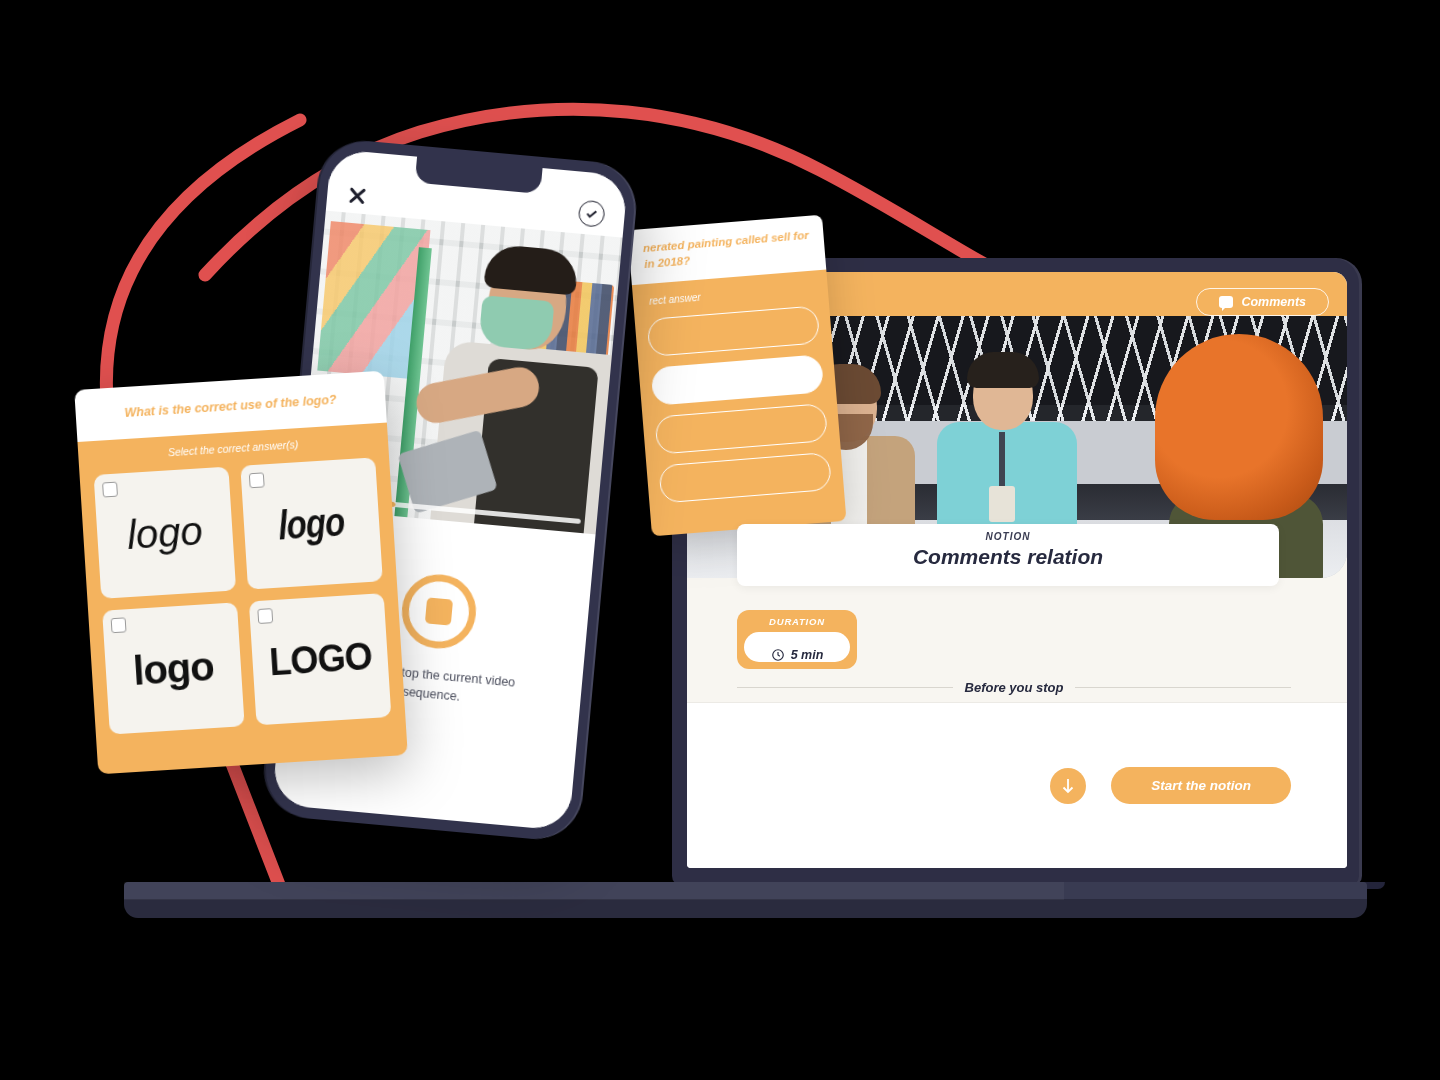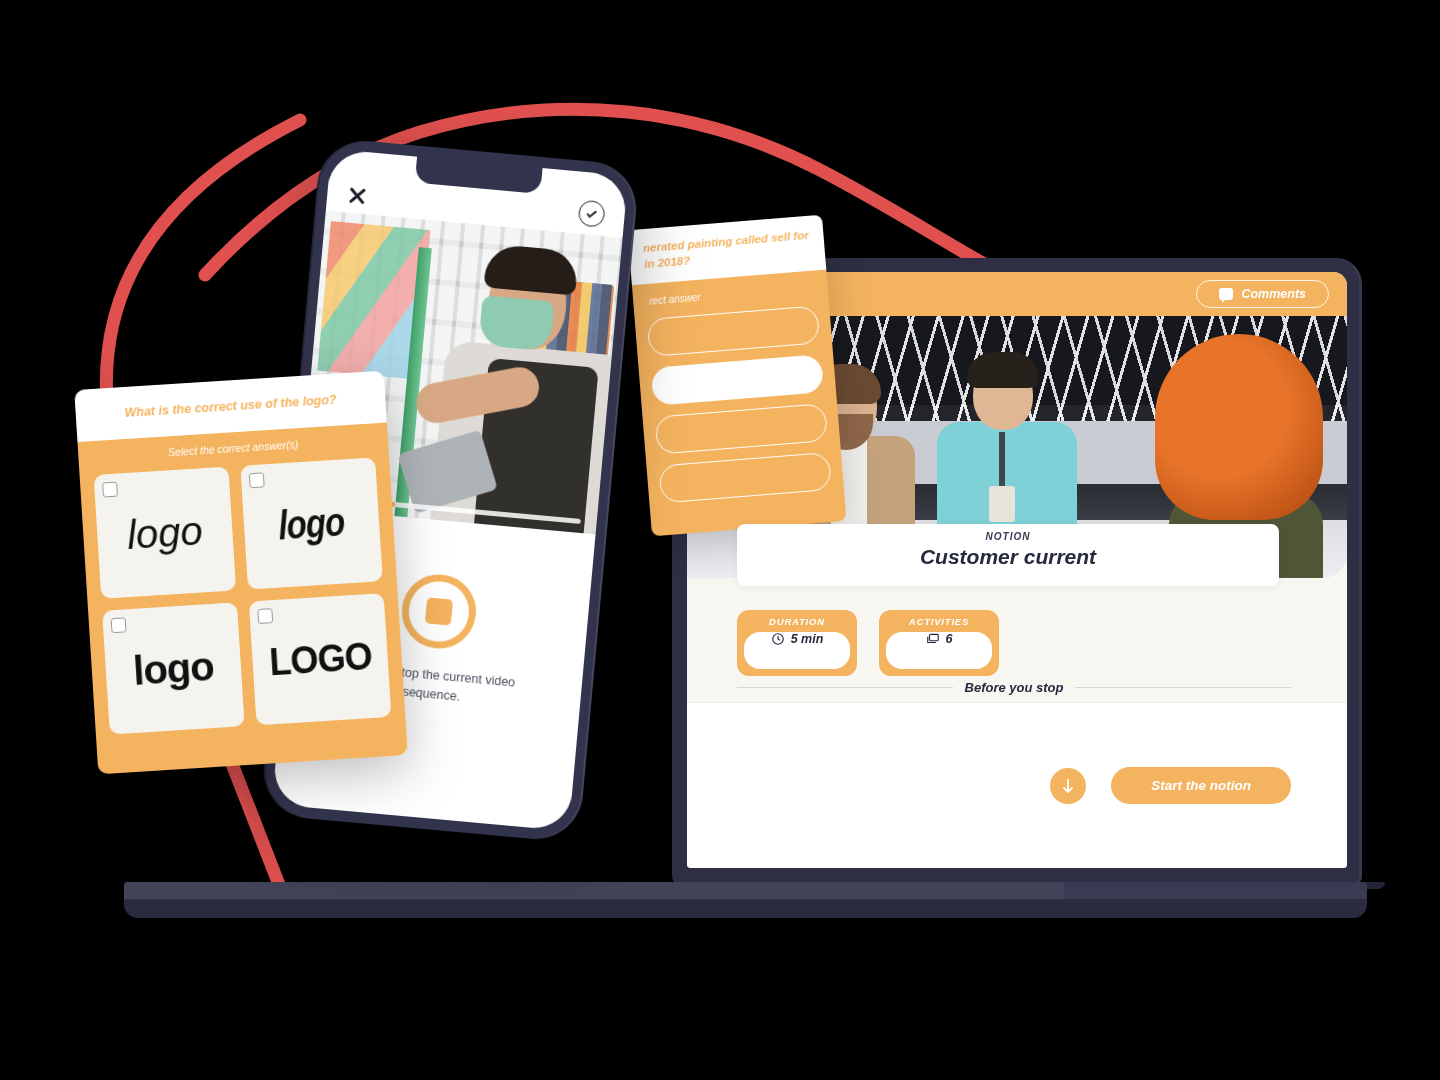--- a/index.html
+++ b/index.html
@@ -20,21 +20,21 @@
     position: absolute; left: 0; top: 0; width: 690px; height: 628px;
     background: #2e2e45; border-radius: 26px 26px 10px 10px;
     box-shadow: inset -3px 0 0 rgba(255,255,255,.06);
   }
   .laptop-screen {
     position: absolute; left: 15px; top: 14px; width: 660px; height: 596px;
     background: #f8f6f1; border-radius: 14px 14px 4px 4px; overflow: hidden;
   }
   .lp-topbar {
     position: relative; height: 44px; background: #f4b35e;
-    display: flex; align-items: center; justify-content: flex-end; padding-right: 18px;
+    display: flex; align-items: flex-end; justify-content: flex-end; padding-right: 18px;
   }
   .comments-pill {
     display: flex; align-items: center; gap: 8px;
     border: 1.6px solid rgba(255,255,255,.85);
     border-radius: 20px; padding: 6px 22px;
     color: #fff; font-size: 12.5px; font-weight: bold; font-style: italic;
   }
   .chat-ic { width: 14px; height: 12px; background: #fff; border-radius: 3px; position: relative; flex: none; }
   .chat-ic::after {
     content: ""; position: absolute; left: 3px; bottom: -3px;
@@ -89,21 +89,21 @@
     position: absolute; left: 50px; right: 68px; top: 252px; height: 62px;
     background: #fff; border-radius: 8px; text-align: center; padding-top: 7px;
     box-shadow: 0 2px 10px rgba(0,0,0,.06); z-index: 4;
   }
   .notion-kicker { font-size: 10px; letter-spacing: 1px; color: #3a3c52; font-style: italic; font-weight: bold; }
   .notion-title { font-size: 21px; color: #272a3f; font-style: italic; font-weight: bold; margin-top: 3px; }
 
   .stat-row { position: absolute; left: 50px; top: 338px; display: flex; gap: 22px; }
   .stat { width: 120px; background: #f4b35e; border-radius: 12px; padding: 6px 7px 7px; text-align: center; }
   .stat-h { font-size: 9.5px; letter-spacing: .8px; color: #fff; font-style: italic; font-weight: bold; margin-bottom: 5px; }
-  .stat-b { background: #fff; border-radius: 16px; height: 37px; display: flex; align-items: flex-start; justify-content: center; gap: 6px; }
+  .stat-b { background: #fff; border-radius: 16px; height: 30px; display: flex; align-items: flex-end; justify-content: center; gap: 6px; }
   .stat-v { font-size: 12.5px; font-weight: bold; font-style: italic; color: #272a3f; }
   .ic { width: 14px; height: 14px; flex: none; }
 
   .divider { position: absolute; left: 50px; right: 56px; top: 408px; display: flex; align-items: center; gap: 12px; }
   .divider .ln { flex: 1; height: 1px; background: #d9d6cf; }
   .divider .tx { font-size: 13px; font-style: italic; font-weight: bold; color: #272a3f; white-space: nowrap; }
 
   .footer-bar { position: absolute; left: 0; right: 0; top: 430px; bottom: 0; background: #fff;
     border-top: 1px solid #eceae5; display: flex; align-items: center; justify-content: flex-end;
     gap: 25px; padding-right: 56px; }
@@ -261,42 +261,32 @@
             <div class="hair"></div>
         </div>
         <div class="p-woman">
           <div class="body"></div>
             <div class="hair"></div>
         </div>
       </div>
 
       <div class="notion-card">
         <div class="notion-kicker">NOTION</div>
-        <div class="notion-title">Customer current</div>
+        <div class="notion-title">Comments relation</div>
       </div>
 
       <div class="stat-row">
         <div class="stat">
           <div class="stat-h">DURATION</div>
           <div class="stat-b">
             <svg class="ic" viewBox="0 0 24 24" fill="none" stroke="#272a3f" stroke-width="2">
               <circle cx="12" cy="12" r="9"></circle>
                 <path d="M12 7v5l3.2 2"></path>
             </svg>
             <span class="stat-v">5 min</span>
-          </div>
-        </div>
-        <div class="stat">
-          <div class="stat-h">ACTIVITIES</div>
-          <div class="stat-b">
-            <svg class="ic" viewBox="0 0 24 24" fill="none" stroke="#272a3f" stroke-width="2">
-              <rect x="6" y="4" width="15" height="11" rx="2"></rect>
-                <path d="M3 8v10h14"></path>
-            </svg>
-            <span class="stat-v">6</span>
           </div>
         </div>
       </div>
 
       <div class="divider">
         <span class="ln"></span>
         <span class="tx">Before you stop</span>
         <span class="ln"></span>
       </div>
 

